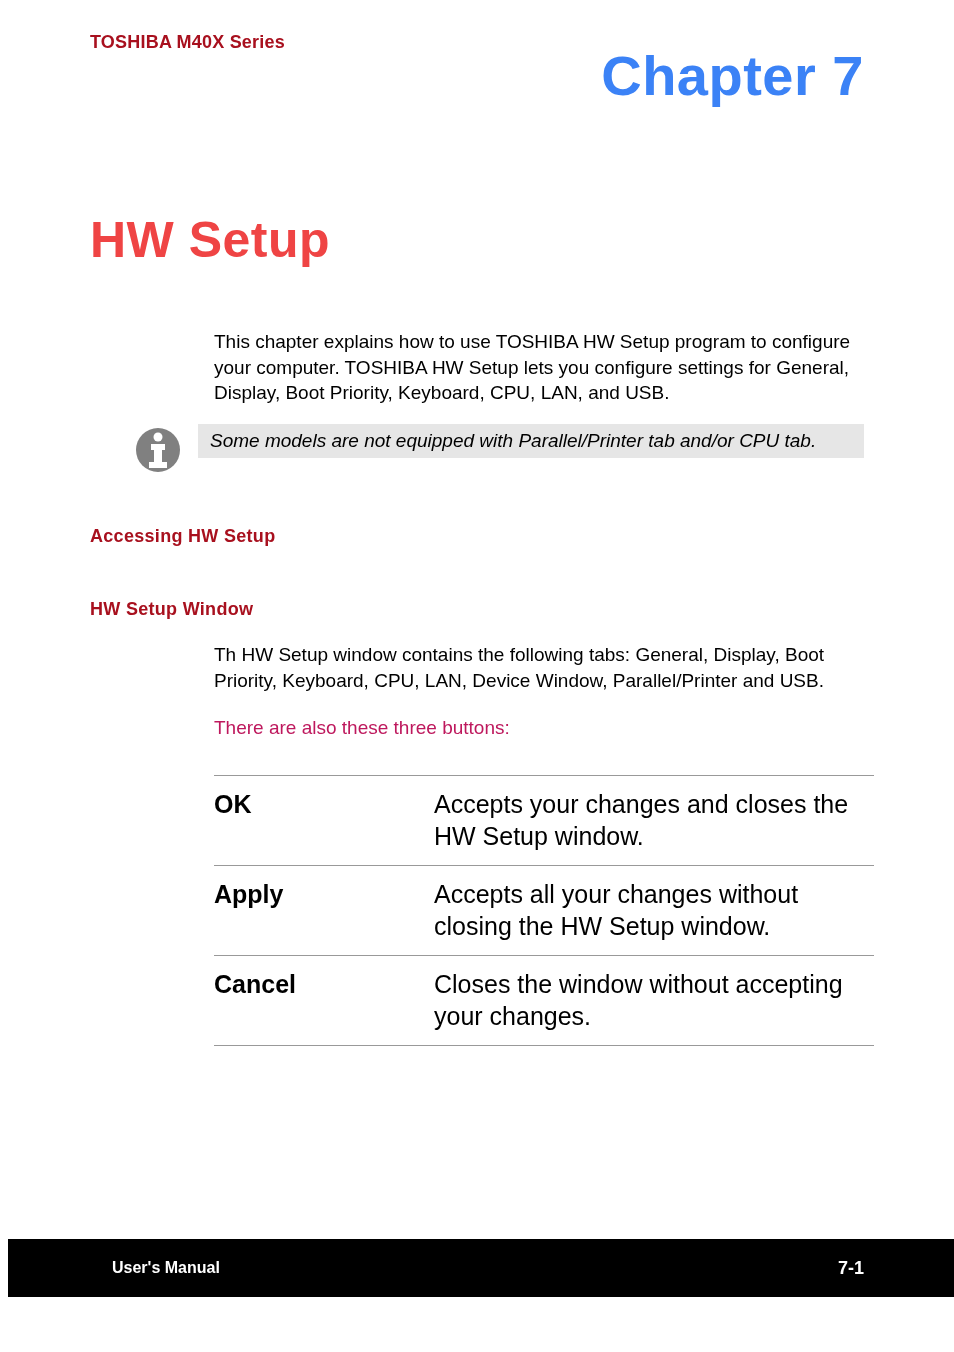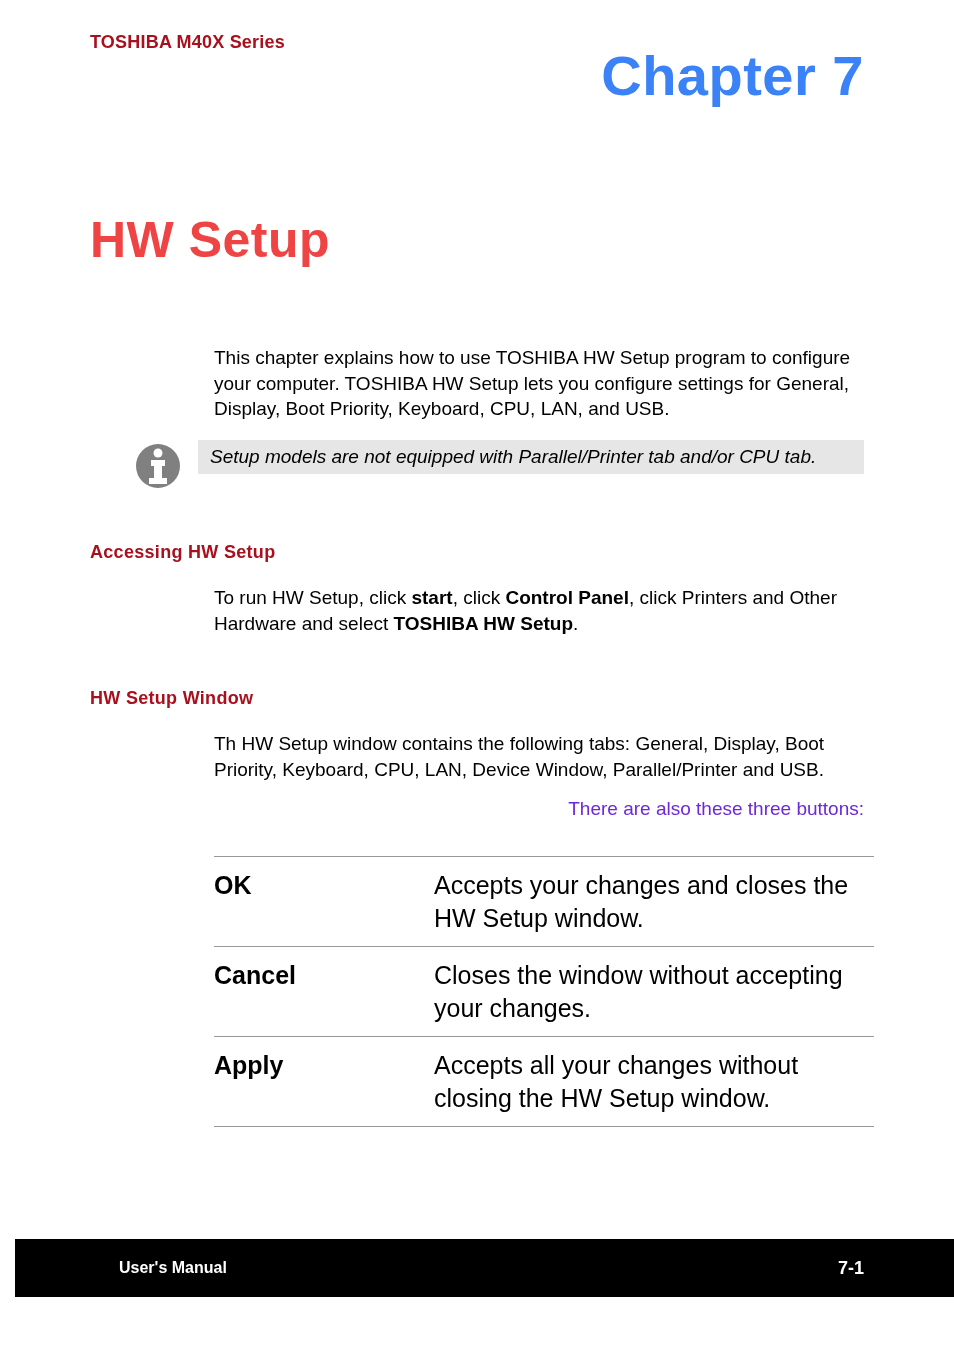--- a/index.html
+++ b/index.html
@@ -39,21 +39,21 @@
       font-weight: bold;
       font-family: Arial, Helvetica, sans-serif;
       margin-top: 103px;
       letter-spacing: 0.5px;
     }
     .body-text {
       font-size: 19px;
       color: #000;
       line-height: 1.35;
       margin-left: 124px;
-      margin-top: 76px;
+      margin-top: 60px;
     }
     .note-container {
       display: flex;
       align-items: flex-start;
       margin-top: 18px;
       margin-left: 44px;
     }
     .info-icon {
       width: 48px;
       height: 48px;
@@ -89,25 +89,24 @@
     }
     .section-body-2 {
       font-size: 19px;
       color: #000;
       line-height: 1.35;
       margin-left: 124px;
       margin-top: 22px;
     }
     .section-body-3 {
       font-size: 19px;
-      color: #6d28d9;
-      line-height: 1.35;
-      margin-left: 124px;
-      margin-top: 14px;
-      text-align: right;
+      color: #be185d;
+      line-height: 1.35;
+      margin-left: 124px;
+      margin-top: 22px;
     }
     .button-table {
       margin-left: 124px;
       margin-top: 34px;
       border-collapse: collapse;
       width: 660px;
     }
     .button-table tr {
       border-top: 1px solid #999;
     }
@@ -120,21 +119,21 @@
       font-size: 25px;
       line-height: 1.3;
     }
     .button-table td:first-child {
       width: 220px;
       font-weight: bold;
     }
     .footer {
       position: absolute;
       bottom: 55px;
-      left: 15px;
+      left: 8px;
       right: 0;
       background: #000;
       height: 58px;
       display: flex;
       align-items: center;
       justify-content: space-between;
       padding: 0 90px 0 104px;
     }
     .footer-left {
       color: #fff;
@@ -167,45 +166,42 @@
   <div class="note-container">
     <span class="info-icon">
       <svg viewBox="0 0 48 48" width="48" height="48">
         <circle cx="24" cy="24" r="22" fill="#808080"></circle>
         <circle cx="24" cy="11" r="4.5" fill="#fff"></circle>
         <rect x="17" y="18" width="14" height="6" fill="#fff"></rect>
         <rect x="20" y="18" width="8" height="22" fill="#fff"></rect>
         <rect x="15" y="36" width="18" height="6" fill="#fff"></rect>
       </svg>
     </span>
-    <div class="note-text-box">Setup models are not equipped with Parallel/Printer tab and/or CPU tab.</div>
+    <div class="note-text-box">Some models are not equipped with Parallel/Printer tab and/or CPU tab.</div>
   </div>
 
   <div class="section-heading">Accessing HW Setup</div>
-  <div class="section-body">
-    <span>To run HW Setup, click </span><span class="bold">start</span><span>, click </span><span class="bold">Control Panel</span><span>, click Printers and Other Hardware and select </span><span class="bold">TOSHIBA HW Setup</span><span>.</span>
-  </div>
 
   <div class="section-heading">HW Setup Window</div>
   <div class="section-body-2">Th HW Setup window contains the following tabs: General, Display, Boot Priority, Keyboard, CPU, LAN, Device Window, Parallel/Printer and USB.</div>
   <div class="section-body-3">There are also these three buttons:</div>
 
   <table class="button-table">
     <tbody>
         <tr>
       <td>OK</td>
       <td>Accepts your changes and closes the HW Setup window.</td>
     </tr>
     <tr>
+      <td>Apply</td>
+      <td>Accepts all your changes without closing the HW Setup window.</td>
+    </tr>
+    <tr>
       <td>Cancel</td>
       <td>Closes the window without accepting your changes.</td>
-    </tr>
-    <tr>
-      <td>Apply</td>
-      <td>Accepts all your changes without closing the HW Setup window.</td>
     </tr>
   </tbody>
     </table>
 </div>
 
 <div class="footer">
   <span class="footer-left">User's Manual</span>
   <span class="footer-right">7-1</span>
 </div>
 <div class="gray-strip"></div>

